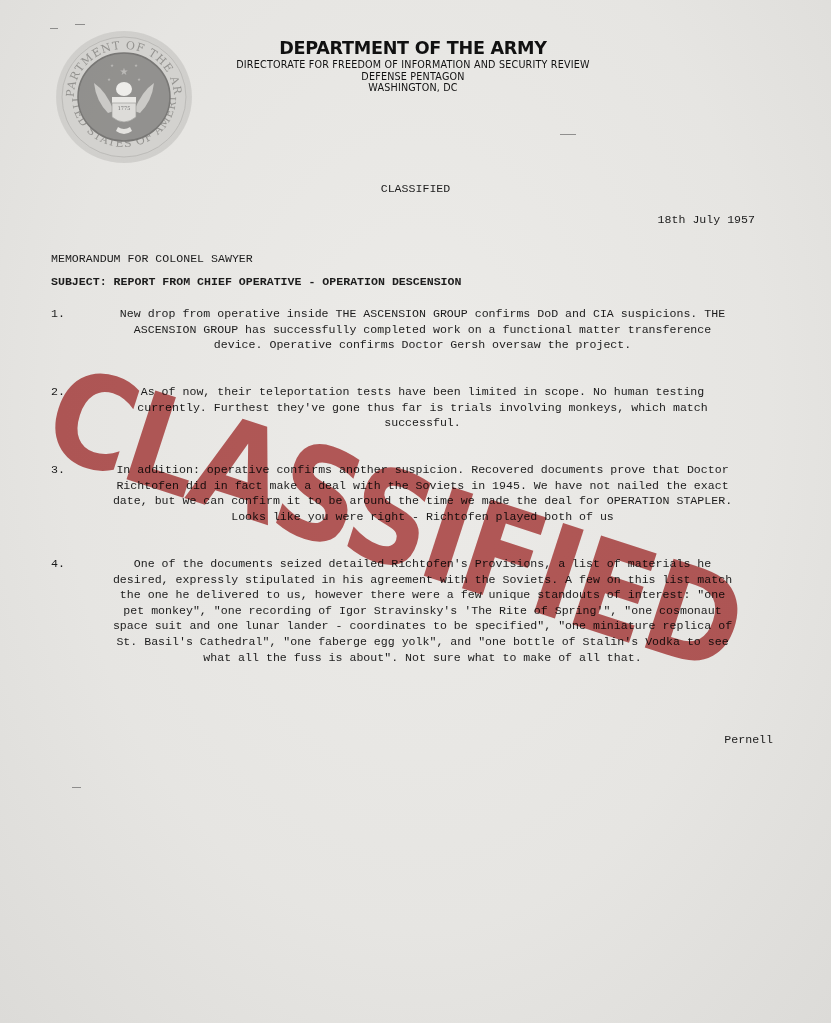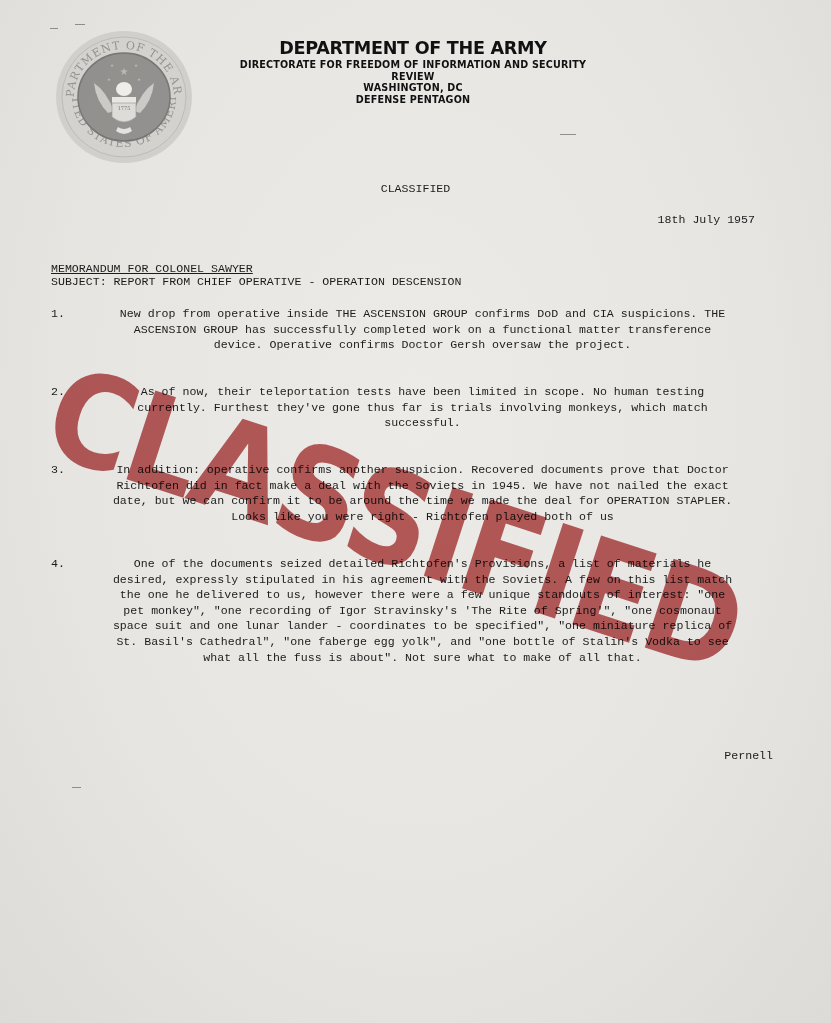--- a/index.html
+++ b/index.html
@@ -18,37 +18,37 @@
     border-radius: 50%;
     background: radial-gradient(circle at 50% 50%, #d7d6d3 0%, #cfcecb 70%, #e0dfdc 100%);
     opacity: .92;
   }
   .seal svg { width: 100%; height: 100%; }
 
   
   .letterhead { position: absolute; left: 220px; top: 37px; width: 386px; text-align: center;
     font-family: "DejaVu Sans", "Liberation Sans", sans-serif; color: #111; }
   .lh-title { font-size: 18.5px; font-weight: bold; letter-spacing: -0.3px; line-height: 22px; transform: scaleX(.95); }
-  .lh-line { font-size: 9.6px; line-height: 11.5px; letter-spacing: .2px; font-weight: bold; }
+  .lh-line { font-size: 9.6px; line-height: 11.5px; letter-spacing: .2px; }
 
   .mono { position: absolute; font-size: 11.6px; line-height: 15.6px; white-space: pre; }
   .classification { left: 0; width: 831px; text-align: center; top: 181px; }
   .date { right: 76px; top: 212px; }
-  .memo-for { left: 51px; top: 261px; text-decoration: underline; }
-  .subject { left: 51px; top: 274px; }
+  .memo-for { left: 51px; top: 251px; }
+  .subject { left: 51px; top: 274px; font-weight: bold; }
 
   .para { position: absolute; left: 51px; width: 730px; font-size: 11.6px; line-height: 15.6px; }
   .para .num { position: absolute; left: 0; top: 0; }
   .para .text { margin-left: 13px; white-space: pre-line; text-align: center; }
   .p1 { top: 306px; }
   .p2 { top: 384px; }
   .p3 { top: 462px; }
   .p4 { top: 556px; }
 
-  .signature { right: 58px; top: 748px; }
+  .signature { right: 58px; top: 732px; }
 
   
   .stamp {
     position: absolute; left: 72px; top: 348px;
     font-family: "DejaVu Sans", "Liberation Sans", sans-serif;
     font-size: 128px; font-weight: bold; letter-spacing: -3px;
     color: #b23b3b; opacity: .82;
     transform: rotate(18deg) scaleX(.9); transform-origin: 0 0;
     line-height: 1; white-space: nowrap; pointer-events: none;
     mix-blend-mode: multiply;
@@ -93,22 +93,22 @@
       <rect x="56" y="66" width="24" height="6" fill="#e9e8e5"></rect>
       <path d="M 56 72 L 80 72 L 80 86 Q 68 96 56 86 Z" fill="#dddcd9" stroke="#9a9996" stroke-width=".7"></path>
       <text x="68" y="79" font-size="5" text-anchor="middle" fill="#666" font-family="DejaVu Serif, serif">1775</text>
       <path d="M 60 100 Q 68 106 76 100 L 74 96 Q 68 100 62 96 Z" fill="#e3e2df"></path>
     </svg>
   </div>
 
   <div class="letterhead">
     <div class="lh-title">DEPARTMENT OF THE ARMY</div>
     <div class="lh-line">DIRECTORATE FOR FREEDOM OF INFORMATION AND SECURITY REVIEW</div>
+    <div class="lh-line">DEFENSE PENTAGON</div>
     <div class="lh-line">WASHINGTON, DC</div>
-    <div class="lh-line">DEFENSE PENTAGON</div>
   </div>
 
   <div class="mono classification">CLASSIFIED</div>
   <div class="mono date">18th July 1957</div>
   <div class="mono memo-for">MEMORANDUM FOR COLONEL SAWYER</div>
   <div class="mono subject">SUBJECT: REPORT FROM CHIEF OPERATIVE - OPERATION DESCENSION</div>
 
   <div class="para p1">
     <span class="num">1.</span>
     <div class="text">New drop from operative inside THE ASCENSION GROUP confirms DoD and CIA suspicions. THE

